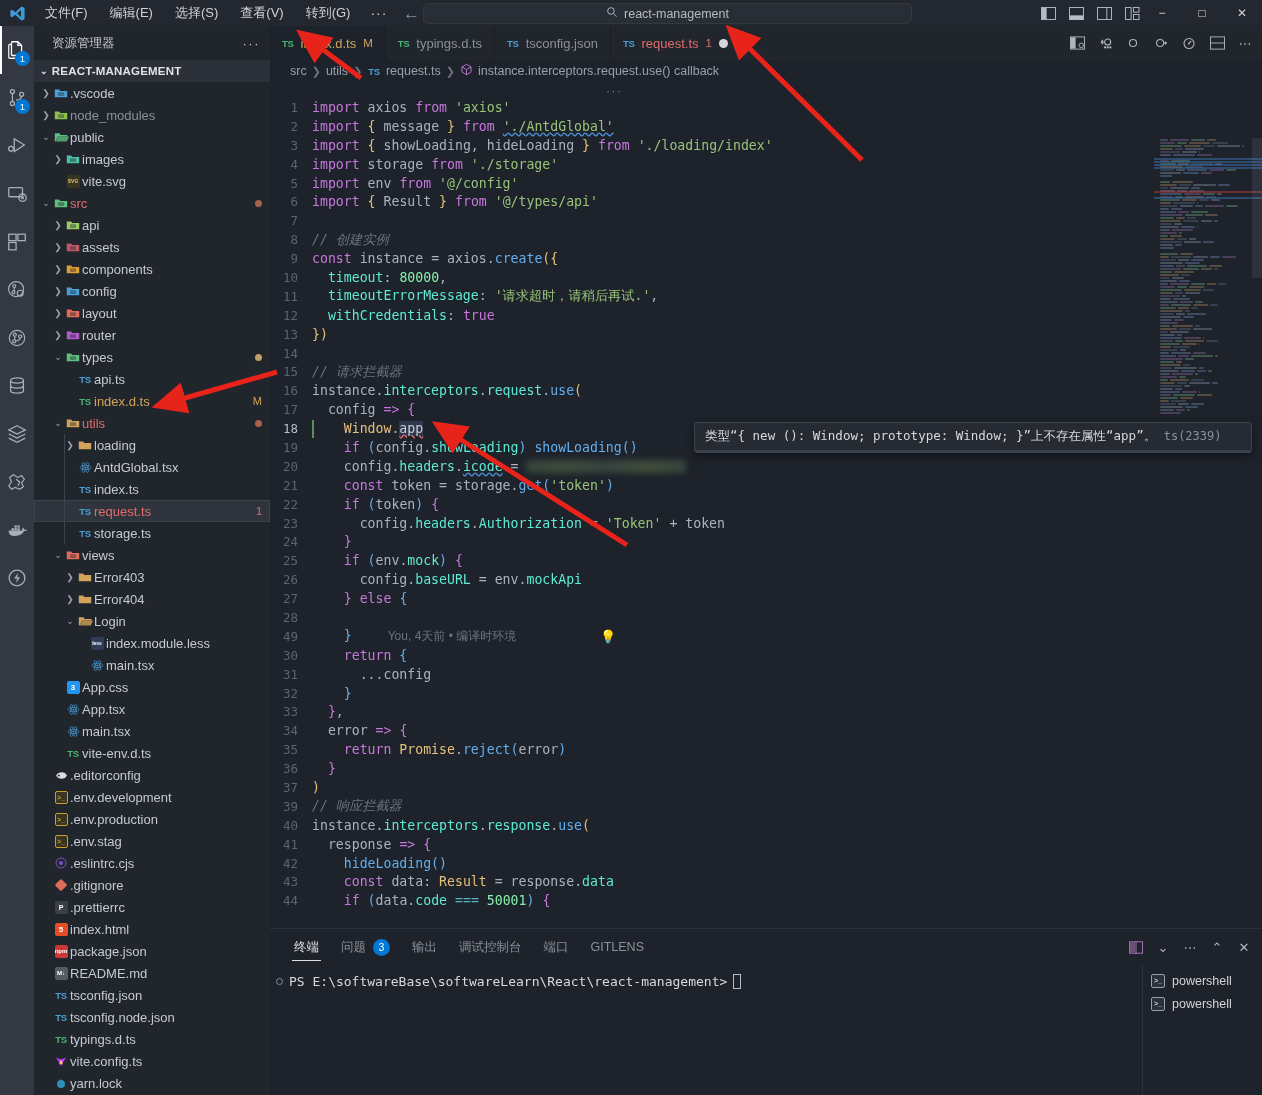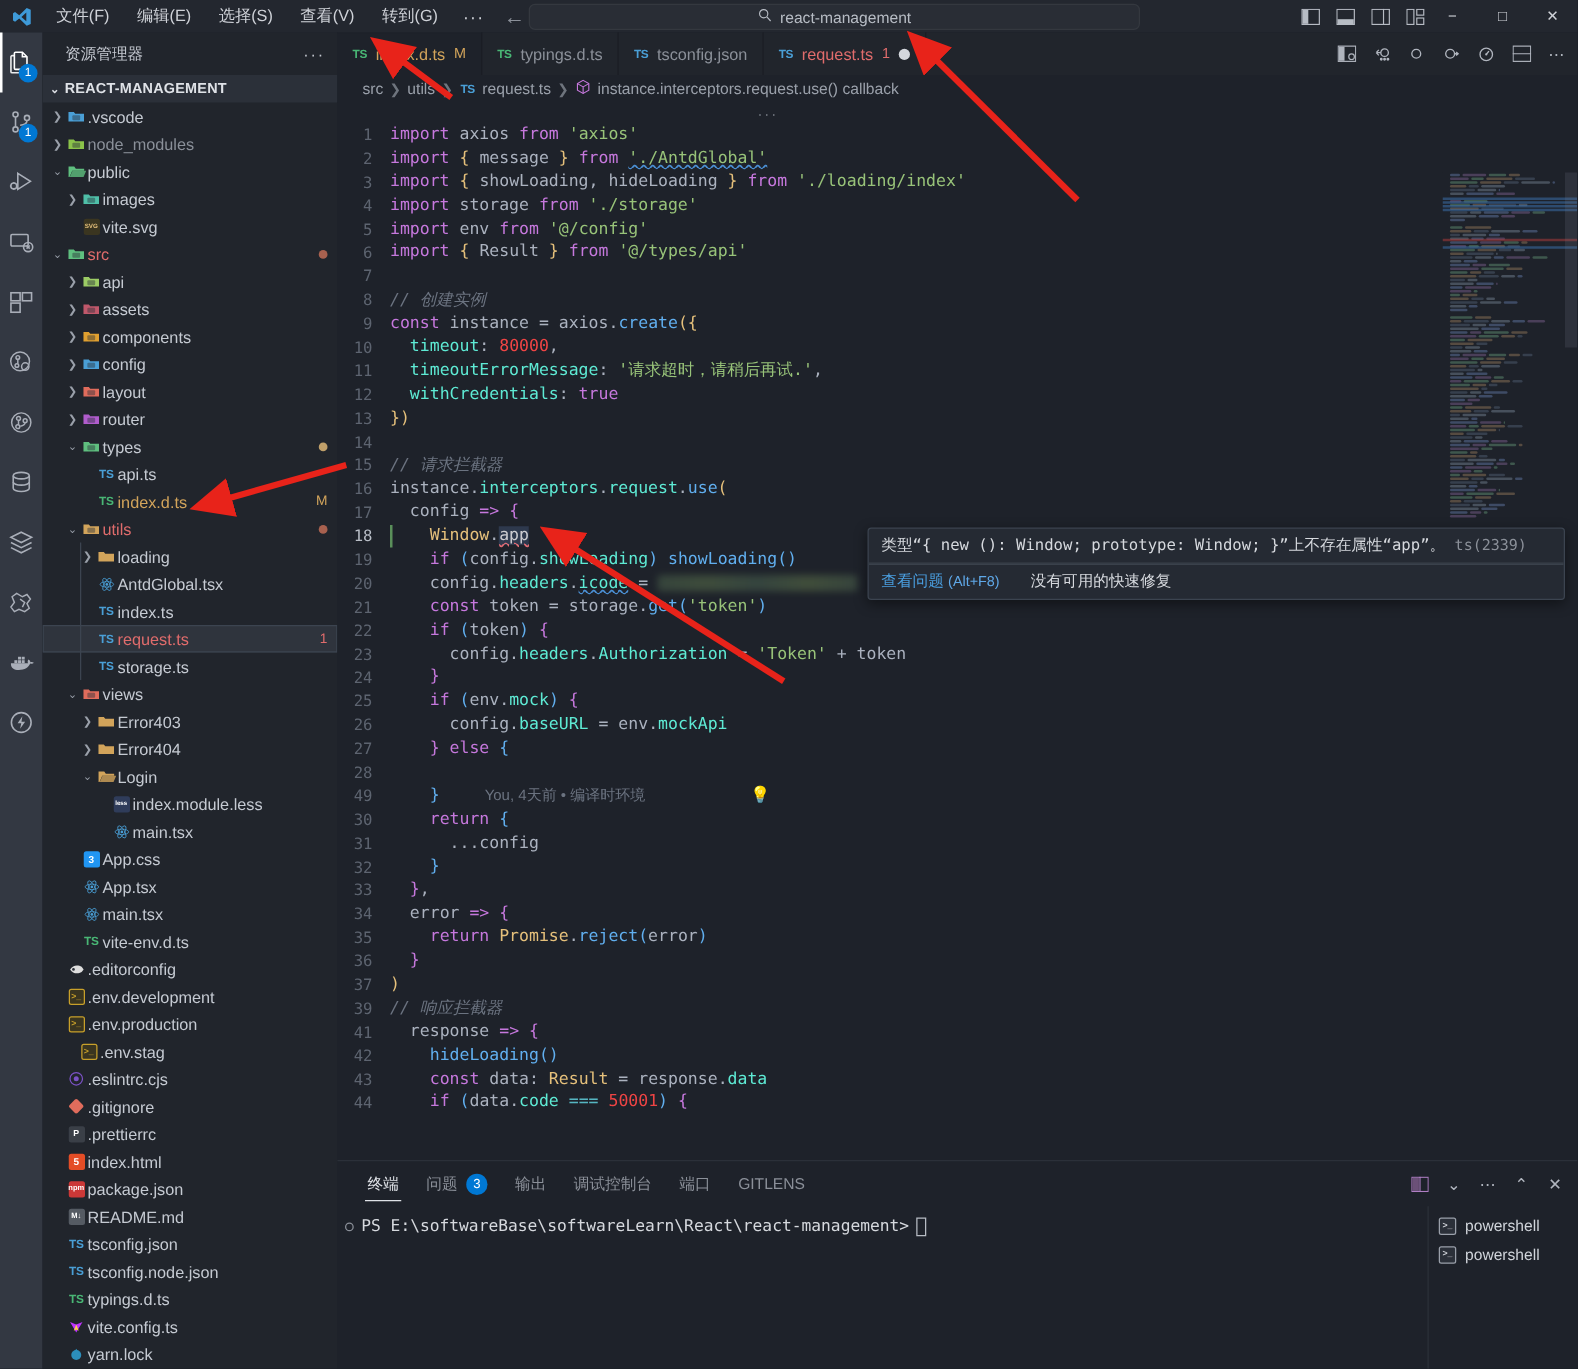--- a/index.html
+++ b/index.html
@@ -134,21 +134,21 @@
   .codelines{ position:absolute; left:0; top:16px; right:0; }
   .cl{ height:18.9px; display:flex; align-items:center; font-family:"DejaVu Sans Mono","Liberation Mono",monospace; font-size:13.2px; white-space:pre;}
   .ln{
     width:42px; flex:0 0 42px; text-align:right; padding-right:14px; color:#5d6470; font-size:12.5px;
     font-family:"DejaVu Sans Mono","Liberation Mono",monospace;
   }
   .cl.cur .ln{ color:#b9bec7; }
   .ctext{ flex:1; }
   
   .kw{color:#c678dd}.str{color:#98c379}.fn{color:#61afef}
-  .num{color:#ef4444}.cm{color:#6b7380;font-style:italic}.op{color:#56b6c2}
+  .num{color:#86efac}.cm{color:#6b7380;font-style:italic}.op{color:#56b6c2}
   .pl{color:#abb2bf}.yel{color:#e5c07b}.prop{color:#5eead4}.id{color:#abb2bf}
   .br-y{color:#e5c07b}.br-p{color:#c678dd}.br-b{color:#61afef}
   .squig{ text-decoration:underline wavy #4a8fd4; text-decoration-skip-ink:none;}
   .err-tok{ background:rgba(90,120,170,.28); text-decoration:underline wavy #e06c75; }
   .cursor-line{ position:absolute; left:42px; width:2px; height:18px; background:#5a8f5a; }
   .blurred{
     display:inline-block; width:160px; height:13px; vertical-align:middle;
     background:linear-gradient(90deg,#3a4a3f,#44543f,#394a42,#46553e,#3b4a40);
     filter:blur(3px); opacity:.85; border-radius:2px;
   }
@@ -698,21 +698,21 @@
           </span>
           <span class="fname ">.env.development</span>
         </div>
         <div class="row" style="padding-left: 6px;">
           <span class="twisty"></span>
           <span class="ficon">
             <span class="sq" style="background:#3a3520;border:1px solid #c8a02a;color:#c8a02a;font-size:7px;">&gt;_</span>
           </span>
           <span class="fname ">.env.production</span>
         </div>
-        <div class="row" style="padding-left: 16px;">
+        <div class="row" style="padding-left: 6px;">
           <span class="twisty"></span>
           <span class="ficon">
             <span class="sq" style="background:#3a3520;border:1px solid #c8a02a;color:#c8a02a;font-size:7px;">&gt;_</span>
           </span>
           <span class="fname ">.env.stag</span>
         </div>
         <div class="row" style="padding-left: 6px;">
           <span class="twisty"></span>
           <span class="ficon">
             <svg width="12" height="12" viewBox="0 0 24 24">
@@ -922,40 +922,35 @@
           <div class="cl"><span class="ln">49</span><span class="bulb">💡</span><span class="ctext">    <span class="br-b">}</span><span class="codelens" style="margin-left:36px;">You, 4天前 • 编译时环境</span></span></div>
           <div class="cl"><span class="ln">30</span><span class="ctext">    <span class="kw">return</span> <span class="br-b">{</span></span></div>
           <div class="cl"><span class="ln">31</span><span class="ctext">      <span class="pl">...</span><span class="id">config</span></span></div>
           <div class="cl"><span class="ln">32</span><span class="ctext">    <span class="br-b">}</span></span></div>
           <div class="cl"><span class="ln">33</span><span class="ctext">  <span class="br-p">}</span><span class="pl">,</span></span></div>
           <div class="cl"><span class="ln">34</span><span class="ctext">  <span class="id">error</span> <span class="kw">=&gt;</span> <span class="br-p">{</span></span></div>
           <div class="cl"><span class="ln">35</span><span class="ctext">    <span class="kw">return</span> <span class="yel">Promise</span><span class="pl">.</span><span class="fn">reject</span><span class="br-b">(</span><span class="id">error</span><span class="br-b">)</span></span></div>
           <div class="cl"><span class="ln">36</span><span class="ctext">  <span class="br-p">}</span></span></div>
           <div class="cl"><span class="ln">37</span><span class="ctext"><span class="br-y">)</span></span></div>
           <div class="cl"><span class="ln">39</span><span class="ctext"><span class="cm">// 响应拦截器</span></span></div>
+          <div class="cl"><span class="ln">40</span><span class="ctext"><span class="id">instance</span><span class="pl">.</span><span class="prop">interceptors</span><span class="pl">.</span><span class="prop">response</span><span class="pl">.</span><span class="fn">use</span><span class="br-y">(</span></span></div>
           <div class="cl"><span class="ln">41</span><span class="ctext">  <span class="id">response</span> <span class="kw">=&gt;</span> <span class="br-p">{</span></span></div>
           <div class="cl"><span class="ln">42</span><span class="ctext">    <span class="fn">hideLoading</span><span class="br-b">()</span></span></div>
           <div class="cl"><span class="ln">43</span><span class="ctext">    <span class="kw">const</span> <span class="id">data</span><span class="pl">:</span> <span class="yel">Result</span> <span class="pl">=</span> <span class="id">response</span><span class="pl">.</span><span class="prop">data</span></span></div>
           <div class="cl"><span class="ln">44</span><span class="ctext">    <span class="kw">if</span> <span class="br-b">(</span><span class="id">data</span><span class="pl">.</span><span class="prop">code</span> <span class="op">===</span> <span class="num">50001</span><span class="br-b">)</span> <span class="br-p">{</span></span></div>
           <div class="cursor-line" style="top: 322.3px;"></div>
         </div>
 
       <div class="hover">
         <div class="hv-row">
           <span class="hv-code">类型“{ new (): Window; prototype: Window; }”上不存在属性“app”。</span>
           <span class="hv-muted">ts(2339)</span>
         </div>
         <div class="hv-sep"></div>
         <div class="hv-sep"></div>
-        <div class="hv-row plain">
-          <span class="hv-link">查看问题</span>
-          <span class="hv-key">(Alt+F8)</span>
-          <span style="display:inline-block;width:18px;"></span>
-          <span>没有可用的快速修复</span>
-        </div>
       </div>
 
       <div class="minimap" id="minimap" style="position: absolute;">
           <div class="mm-line">
             <div class="mm-b" style="width: 8px; background: rgb(74, 90, 122); opacity: 0.75;"></div>
             <div class="mm-b" style="width: 19px; background: rgb(90, 74, 106); opacity: 0.75;"></div>
             <div class="mm-b" style="width: 14px; background: rgb(74, 106, 90); opacity: 0.75;"></div>
             <div class="mm-b" style="width: 9px; background: rgb(106, 90, 74); opacity: 0.75;"></div>
           </div>
           <div class="mm-line">

